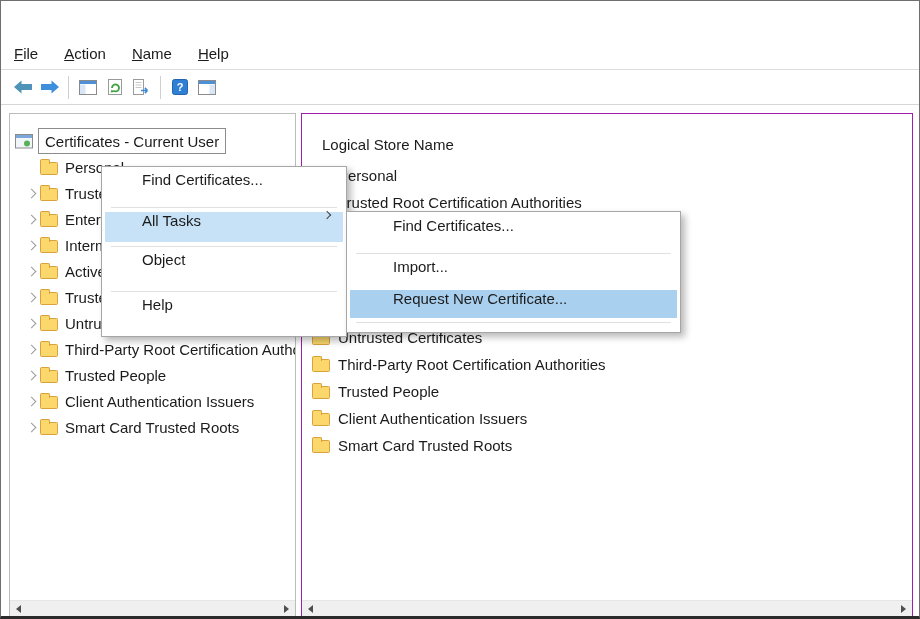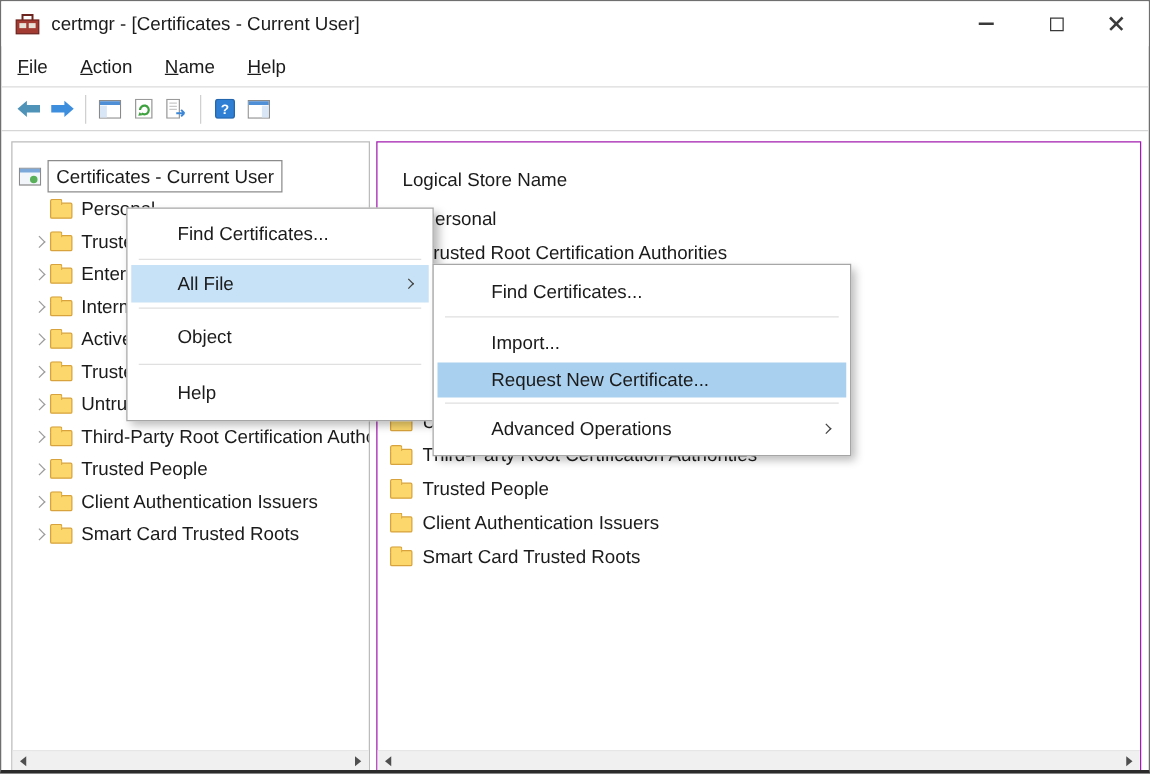--- a/index.html
+++ b/index.html
@@ -54,56 +54,34 @@
   .hscroll { position:absolute; left:0; right:0; bottom:0; height:17px; background:#f0f0f0; border-top:1px solid #e6e6e6; }
   .sb-btn { position:absolute; top:0; width:17px; height:16px; display:flex; align-items:center; justify-content:center; background:#f0f0f0; }
   .sb-left { left:0; } .sb-right { right:0; }
   .tri-l { width:0; height:0; border-top:4px solid transparent; border-bottom:4px solid transparent; border-right:5px solid #4f4f4f; }
   .tri-r { width:0; height:0; border-top:4px solid transparent; border-bottom:4px solid transparent; border-left:5px solid #4f4f4f; }
 
   
   .menu { position:absolute; background:#ffffff; border:1px solid #a6a6a6; box-shadow:4px 4px 7px rgba(0,0,0,0.28); }
   .menu1 { left:100px; top:165px; width:246px; z-index:10; padding:4px 0; }
   .menu2 { left:345px; top:210px; width:335px; z-index:11; padding:5px 0; }
-  .menu-item { display:flex; align-items:center; position:relative; margin:0 3px; padding-left:37px; }
+  .menu-item { display:flex; align-items:flex-start; position:relative; margin:0 3px; padding-left:37px; }
   .menu2 .menu-item { padding-left:43px; }
   .h28{height:28px} .h30{height:30px} .h32{height:32px} .h36{height:36px}
   .menu-item.hl-light { background:#c7e2f6; }
   .menu-item.hl-blue { background:#a9d0ef; }
   .menu-sep { height:1px; background:#e0e0e0; margin:4px 9px; }
   .sub-arrow { position:absolute; right:13px; width:6px; height:6px; border-right:1.5px solid #444; border-bottom:1.5px solid #444; transform:rotate(-45deg); }
   .mi-label { white-space:nowrap; }
 </style>
 </head>
 <body>
 
 <div class="window">
 
-  <div class="titlebar">
-    <span class="app-icon">
-      <svg width="20" height="17" viewBox="0 0 20 17">
-        <rect x="6" y="1" width="8" height="5" fill="none" stroke="#6e241e" stroke-width="1.6"></rect>
-        <rect x="1" y="5" width="18" height="11" fill="#a33b33" stroke="#6e241e"></rect>
-        <rect x="3.5" y="7.5" width="5.5" height="4" fill="#e8e3d8"></rect>
-        <rect x="11" y="7.5" width="5.5" height="4" fill="#e8e3d8"></rect>
-      </svg>
-    </span>
-    <span class="title-text">certmgr - [Certificates - Current User]</span>
-    <div class="win-controls">
-      <div class="win-ctrl w-min">
-          <span class="min-glyph"></span>
-        </div>
-      <div class="win-ctrl w-max">
-          <span class="max-glyph"></span>
-        </div>
-      <div class="win-ctrl w-close">
-          <span class="close-glyph"></span>
-        </div>
-    </div>
-  </div>
 
   <div class="menubar">
     <span class="menu-top-item">File</span>
     <span class="menu-top-item">Action</span>
     <span class="menu-top-item">Name</span>
     <span class="menu-top-item">Help</span>
   </div>
 
   <div class="toolbar">
     <div class="tb-btn">
@@ -313,21 +291,21 @@
         </div>
     </div>
   </div>
 
   <div class="menu menu1">
     <div class="menu-item h32">
       <span class="mi-label">Find Certificates...</span>
     </div>
     <div class="menu-sep"></div>
     <div class="menu-item h30 hl-light">
-      <span class="mi-label">All File</span>
+      <span class="mi-label">All Tasks</span>
       <span class="sub-arrow"></span>
     </div>
     <div class="menu-sep"></div>
     <div class="menu-item h36">
       <span class="mi-label">Object</span>
     </div>
     <div class="menu-sep"></div>
     <div class="menu-item h36">
       <span class="mi-label">Help</span>
     </div>
@@ -338,19 +316,15 @@
       <span class="mi-label">Find Certificates...</span>
     </div>
     <div class="menu-sep"></div>
     <div class="menu-item h32">
       <span class="mi-label">Import...</span>
     </div>
     <div class="menu-item h28 hl-blue">
       <span class="mi-label">Request New Certificate...</span>
     </div>
     <div class="menu-sep"></div>
-    <div class="menu-item h32">
-      <span class="mi-label">Advanced Operations</span>
-      <span class="sub-arrow"></span>
-    </div>
   </div>
 
 </div>
 
 </body></html>

